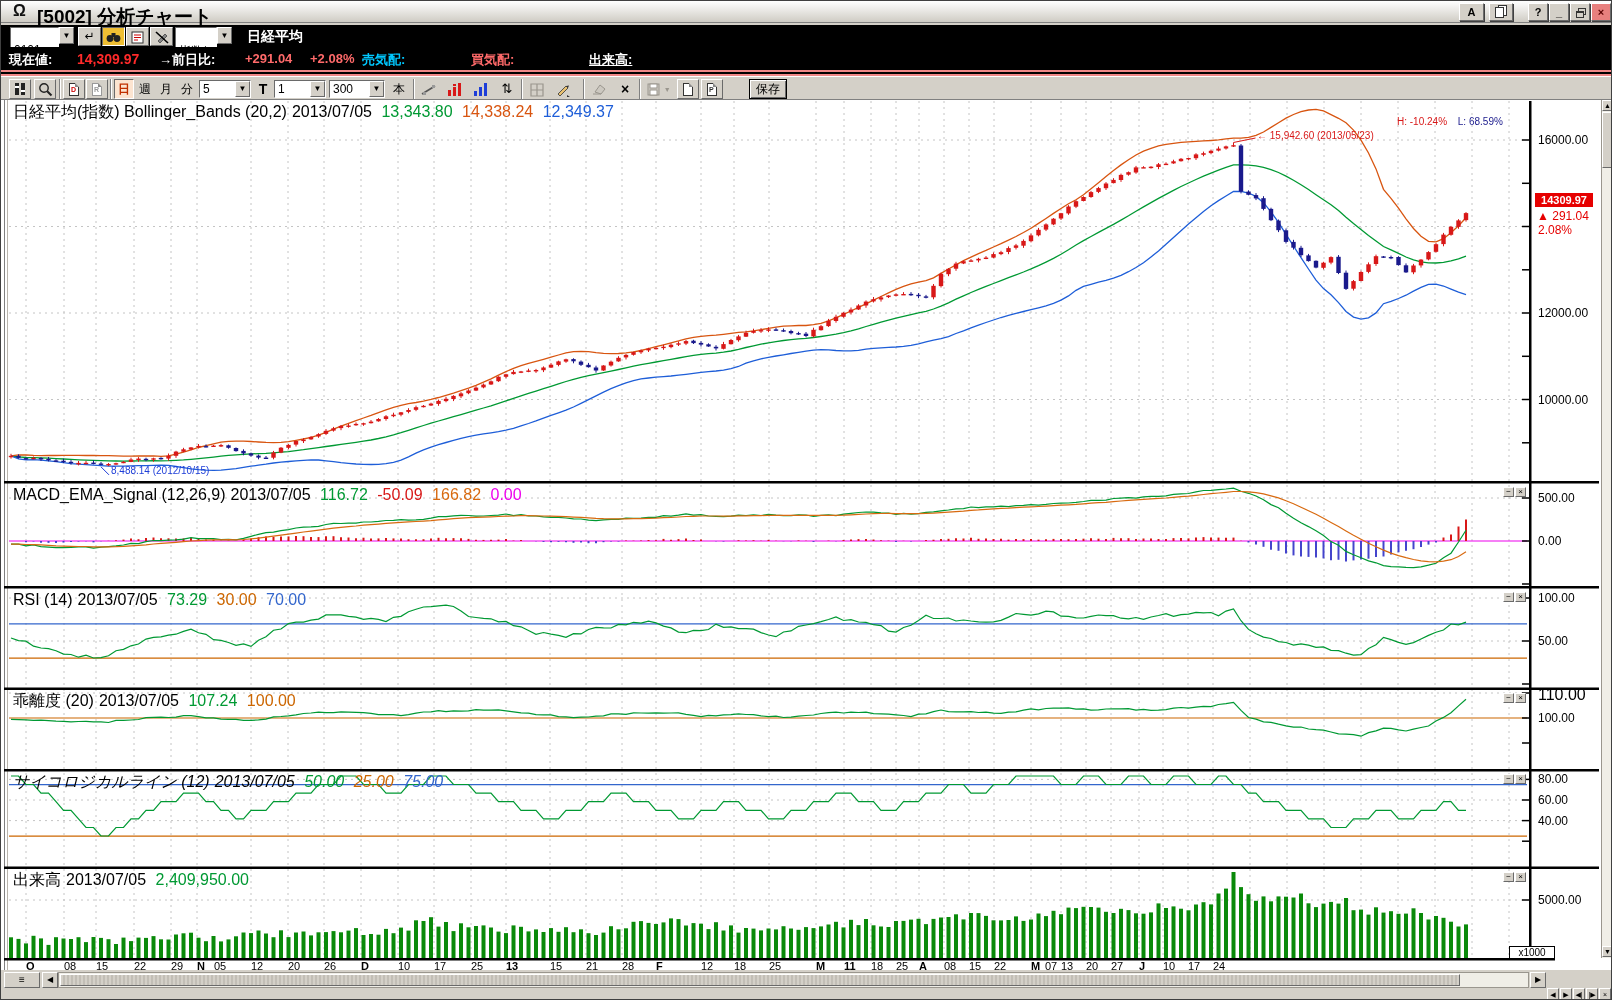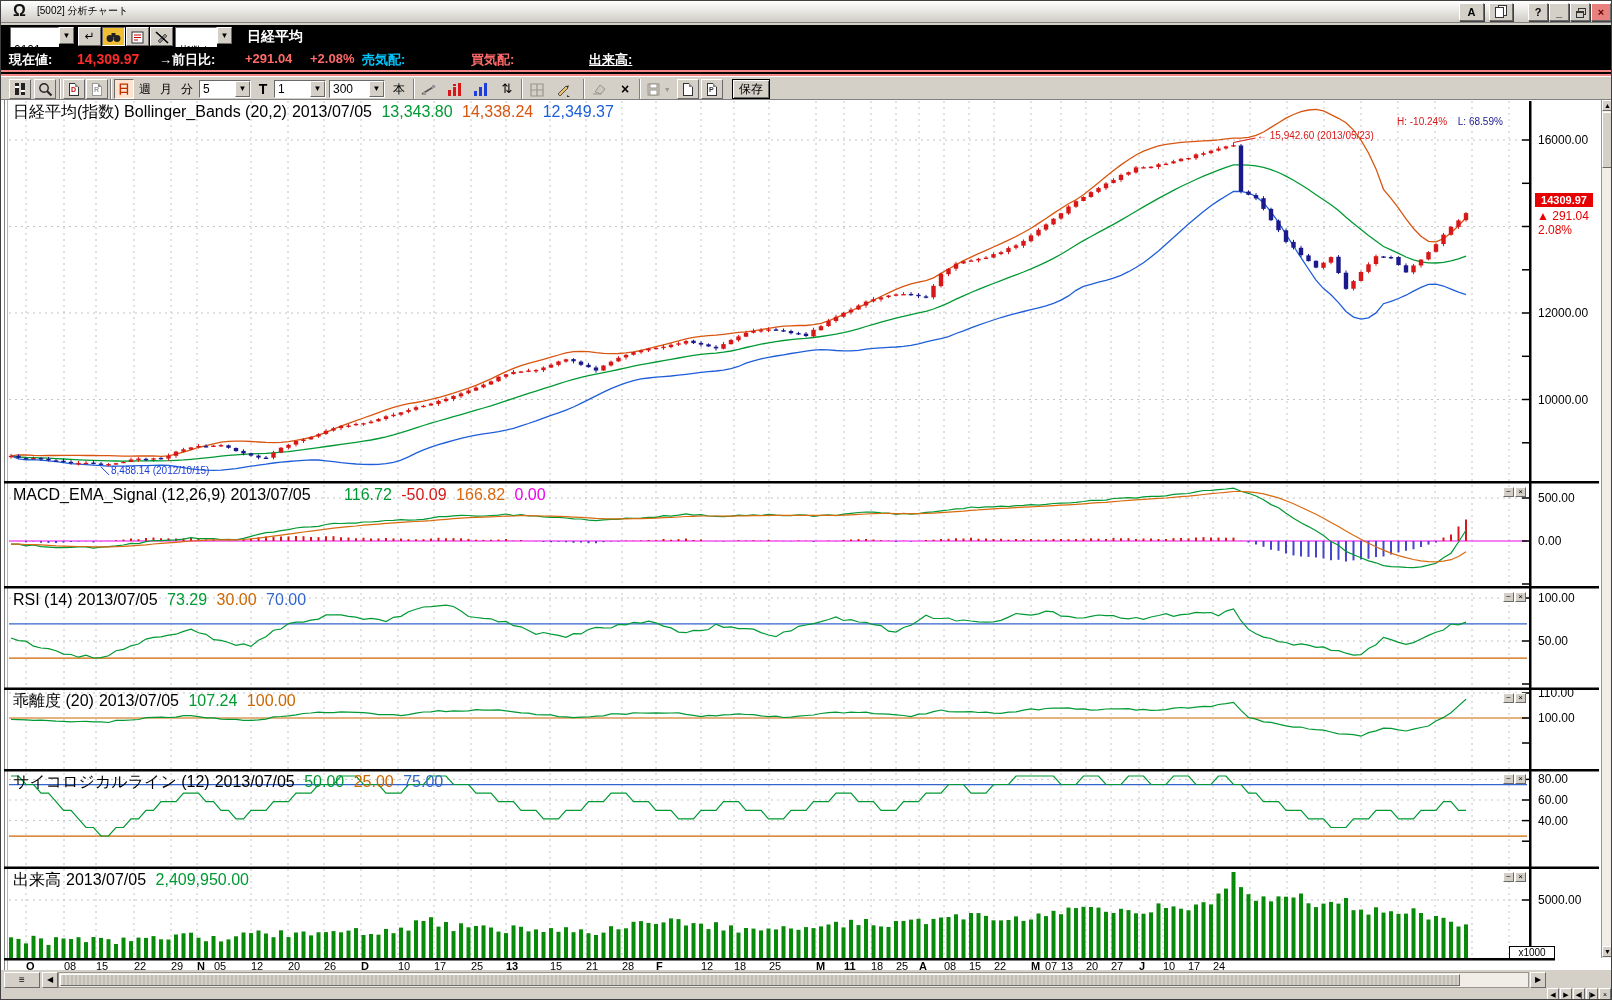--- a/index.html
+++ b/index.html
@@ -3,21 +3,21 @@
 <meta charset="utf-8">
 <style>
   html,body{margin:0;padding:0;background:#808080;}
   *{box-sizing:border-box;}
   .window{position:relative;width:1612px;height:1000px;background:#d4d0c8;overflow:hidden;
     font-family:"Liberation Sans","DejaVu Sans",sans-serif;border:1px solid #404040;}
   .abs{position:absolute;}
   
   .titlebar{position:absolute;left:0;top:0;width:1612px;height:22px;
     background:linear-gradient(#ffffff,#cfccc4);border-bottom:1px solid #808080;}
-  .title-text{position:absolute;left:36px;top:3px;font-size:10px;font-weight:normal;color:#000;}
+  .title-text{position:absolute;left:36px;top:3px;font-size:19px;font-weight:bold;color:#000;}
   .logo{position:absolute;left:12px;top:1px;font-size:16px;font-weight:bold;color:#111;}
   .winbtn{position:absolute;top:2px;height:18px;background:#d4d0c8;border:1px solid;
     border-color:#fff #6a6a6a #6a6a6a #fff;font-size:11px;font-weight:bold;color:#000;
     text-align:center;line-height:16px;box-shadow:1px 1px 0 #404040;}
   .winbtn.close{background:#e8807e;color:#5a0000;}
   
   .blackrow{position:absolute;left:0;width:1612px;background:#000;}
   .fld{position:absolute;background:#fff;border:1px solid;border-color:#6a6a6a #fff #fff #6a6a6a;
     font-size:12px;color:#000;padding:15px 3px;}
   .ddarrow{position:absolute;background:#d4d0c8;border:1px solid;border-color:#fff #6a6a6a #6a6a6a #fff;
@@ -209,21 +209,21 @@
     <div class="tbtn flat dis" style="left:643px;width:30px;">
       <svg width="13" height="13" style="margin-top:3px;">
           <rect x="1" y="1" width="11" height="11" fill="#ccc8c0" stroke="#9a968e"></rect>
           <rect x="3" y="1" width="7" height="4" fill="#fff" stroke="#9a968e"></rect>
           <rect x="3" y="7" width="7" height="5" fill="#fff" stroke="#9a968e"></rect>
         </svg>
       <span style="font-size:7px;color:#9a968e;position:relative;top:-4px;">▼</span>
     </div>
     <div class="tbtn" style="left:676px;"><span class="icon-doc"><i></i></span></div>
     <div class="tbtn" style="left:700px;"><span class="icon-doc"><i></i><b style="color:#333;">P</b></span></div>
-    <div class="savebtn" style="left:731px;text-align:right;">保存</div>
+    <div class="savebtn" style="left:748px;text-align:right;">保存</div>
   </div>
 
   <div class="abs" style="left:0;top:99px;width:1612px;height:870px;background:#fff;">
     <svg id="chartsvg" width="1612" height="870" viewBox="0 99 1612 870">
         <rect x="0" y="99" width="1612" height="870" fill="#ffffff"></rect>
         <rect x="3" y="99" width="1" height="870" fill="#808080"></rect>
         <rect x="6" y="99" width="1" height="870" fill="#b8b4ac"></rect>
         <g>
           <line x1="25" y1="100" x2="25" y2="956" stroke="#c4c4c4" stroke-width="1" stroke-dasharray="2,4"></line>
           <line x1="63" y1="100" x2="63" y2="956" stroke="#c4c4c4" stroke-width="1" stroke-dasharray="2,4"></line>
@@ -1132,37 +1132,37 @@
   </div>
 
   <div class="legend" style="left:12px;top:101px;">
     <span>日経平均(指数) Bollinger_Bands (20,2)</span><span>2013/07/05</span>
     <span style="color:#009933;">13,343.80</span>
     <span style="color:#d85510;">14,338.24</span>
     <span style="color:#1e5ed8;">12,349.37</span>
   </div>
   <div class="legend" style="left:12px;top:485px;">
     <span>MACD_EMA_Signal (12,26,9)</span><span>2013/07/05</span>
-    <span style="color:#009933;margin-left:24px;">116.72</span>
+    <span style="color:#009933;">116.72</span>
     <span style="color:#d81818;">-50.09</span>
     <span style="color:#d86a10;">166.82</span>
     <span style="color:#ee00ee;">0.00</span>
   </div>
   <div class="legend" style="left:12px;top:590px;">
     <span>RSI (14)</span><span>2013/07/05</span>
     <span style="color:#009933;">73.29</span>
     <span style="color:#cc6600;">30.00</span>
     <span style="color:#3366cc;">70.00</span>
   </div>
   <div class="legend" style="left:12px;top:690px;text-align:center;">
     <span>乖離度 (20)</span><span>2013/07/05</span>
     <span style="color:#009933;">107.24</span>
     <span style="color:#cc6600;">100.00</span>
   </div>
-  <div class="legend" style="left:12px;top:771px;">
+  <div class="legend" style="left:12px;top:771px;font-style:italic;">
     <span>サイコロジカルライン (12)</span><span>2013/07/05</span>
     <span style="color:#009933;">50.00</span>
     <span style="color:#cc6600;">25.00</span>
     <span style="color:#3366cc;">75.00</span>
   </div>
   <div class="legend" style="left:12px;top:869px;">
     <span>出来高</span><span>2013/07/05</span>
     <span style="color:#009933;">2,409,950.00</span>
   </div>
 
@@ -1213,21 +1213,21 @@
       <div class="pbtn" style="left: 1514px; top: 871px;">×</div>
     </div>
   <div id="axislabels">
       <div class="anno" style="left: 1537px; top: 132px; font-size: 12px; color: rgb(0, 0, 0);">16000.00</div>
       <div class="anno" style="left: 1537px; top: 305px; font-size: 12px; color: rgb(0, 0, 0);">12000.00</div>
       <div class="anno" style="left: 1537px; top: 392px; font-size: 12px; color: rgb(0, 0, 0);">10000.00</div>
       <div class="anno" style="left: 1537px; top: 490px; font-size: 12px; color: rgb(0, 0, 0);">500.00</div>
       <div class="anno" style="left: 1537px; top: 533px; font-size: 12px; color: rgb(0, 0, 0);">0.00</div>
       <div class="anno" style="left: 1537px; top: 590px; font-size: 12px; color: rgb(0, 0, 0);">100.00</div>
       <div class="anno" style="left: 1537px; top: 633px; font-size: 12px; color: rgb(0, 0, 0);">50.00</div>
-      <div class="anno" style="left: 1537px; top: 685px; font-size: 12px; color: rgb(0, 0, 0);">110.00</div>
+      <div class="anno" style="left: 1537px; top: 685px; font-size: 16px; color: rgb(0, 0, 0);">110.00</div>
       <div class="anno" style="left: 1537px; top: 710px; font-size: 12px; color: rgb(0, 0, 0);">100.00</div>
       <div class="anno" style="left: 1537px; top: 771px; font-size: 12px; color: rgb(0, 0, 0);">80.00</div>
       <div class="anno" style="left: 1537px; top: 792px; font-size: 12px; color: rgb(0, 0, 0);">60.00</div>
       <div class="anno" style="left: 1537px; top: 813px; font-size: 12px; color: rgb(0, 0, 0);">40.00</div>
       <div class="anno" style="left: 1537px; top: 892px; font-size: 12px; color: rgb(0, 0, 0);">5000.00</div>
     </div>
   <div id="xlabels">
       <div class="xlab" style="left: 25px; font-weight: bold;">O</div>
       <div class="xlab" style="left: 63px;">08</div>
       <div class="xlab" style="left: 95px;">15</div>

